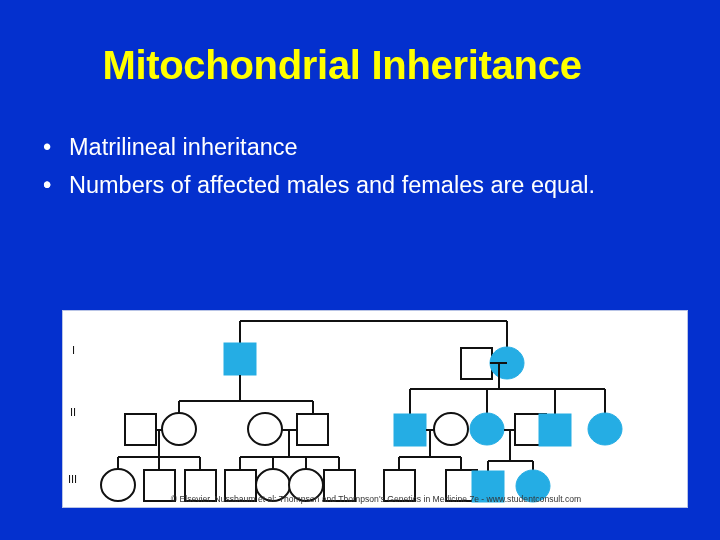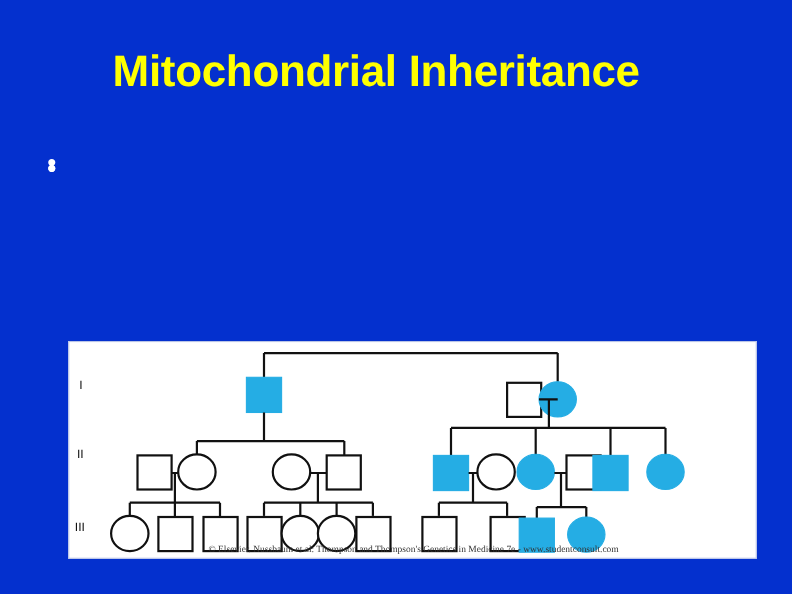--- a/index.html
+++ b/index.html
@@ -96,42 +96,44 @@
     fill: #25ade4;
     stroke: #25ade4;
     stroke-width: 1;
   }
   #ped-caption {
     position: absolute;
     left: 0;
     bottom: 3px;
     width: 626px;
     text-align: center;
-    font-family: Liberation Serif, serif;
+    font-family: Liberation Sans, sans-serif;
     font-size: 8.6px;
     color: #333333;
     white-space: nowrap;
   }
 </style>
 </head>
 <body>
 
 <div id="slide">
 
   <div id="slide-title">Mitochondrial Inheritance</div>
 
   <ul id="bullet-list">
     <li>
       <span class="bullet-dot">•</span>
+      <span>Matrilineal inheritance</span>
     </li>
     <li>
       <span class="bullet-dot">•</span>
     </li>
     <li>
       <span class="bullet-dot">•</span>
+      <span>Numbers of affected males and females are equal.</span>
     </li>
   </ul>
 
   <div id="pedigree-panel">
 
     <svg id="pedigree-svg" viewBox="0 0 626 198">
 
       <text class="gen-label" x="9" y="43">I</text>
       <text class="gen-label" x="7" y="105">II</text>
       <text class="gen-label" x="5" y="172">III</text>

